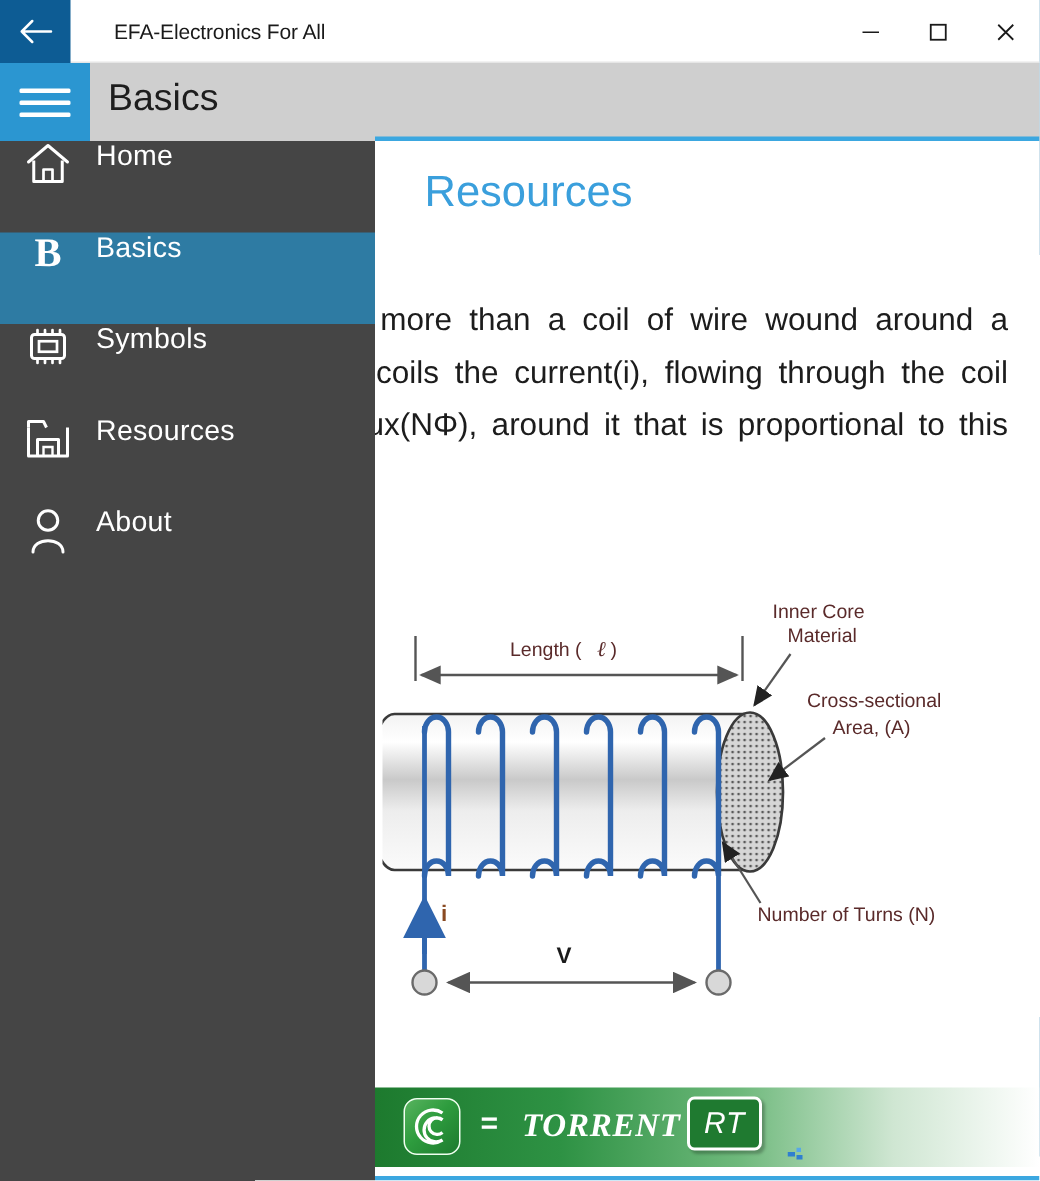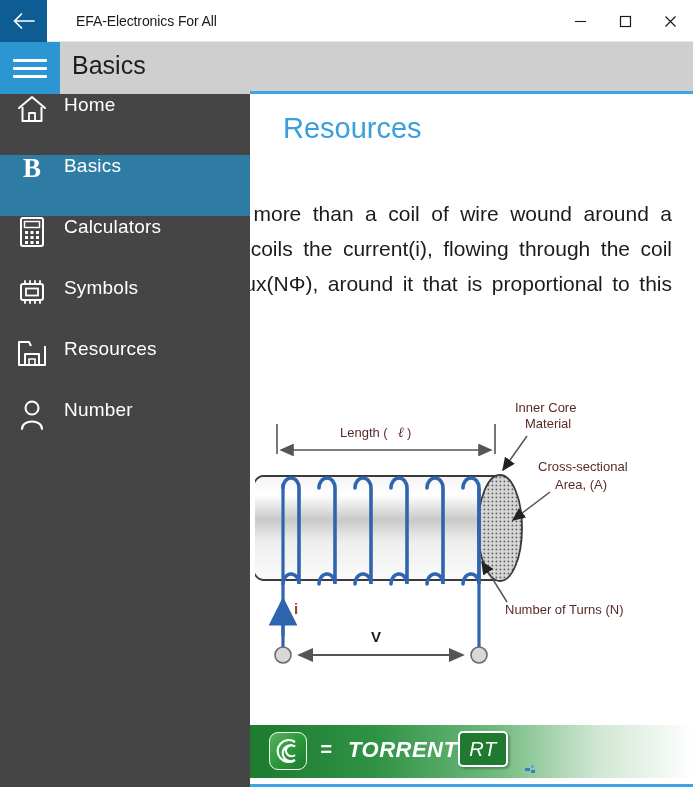--- a/index.html
+++ b/index.html
@@ -150,21 +150,21 @@
     display: flex; align-items: center; justify-content: center;
   }
   .ad-eq {
     position: absolute; left: 70px; top: 13px;
     font-size: 20px; color: #ffffff; font-weight: bold;
     font-style: italic;
   }
   .ad-word {
     position: absolute; left: 98px; top: 12px;
     font-size: 22px; color: #ffffff; font-weight: bold;
-    font-style: italic; letter-spacing: 0.5px;
+    font-style: italic; letter-spacing: 0.5px; font-family: Liberation Serif, serif;
   }
   .ad-badge {
     position: absolute; left: 208px; top: 6px;
     width: 50px; height: 36px;
     background: #1f7a30;
     border: 2px solid #ffffff;
     border-radius: 5px;
     box-shadow: 2px 2px 2px rgba(0,0,0,0.25);
     display: flex; align-items: center; justify-content: center;
   }
@@ -340,40 +340,20 @@
       <span class="nav-label">Home</span>
     </div>
 
     <div class="nav-item active">
       <span class="nav-icon">
         <span class="nav-letter">B</span>
       </span>
       <span class="nav-label">Basics</span>
     </div>
 
-    <div class="nav-item">
-      <span class="nav-icon">
-        <svg width="26" height="32" viewBox="0 0 26 32">
-          <rect x="2" y="2" width="22" height="28" rx="2" fill="none" stroke="#fff" stroke-width="2"></rect>
-          <rect x="5.5" y="5.5" width="15" height="6" fill="none" stroke="#fff" stroke-width="1.5"></rect>
-          <g fill="#fff">
-            <rect x="6" y="15" width="3" height="3"></rect>
-              <rect x="11.5" y="15" width="3" height="3"></rect>
-              <rect x="17" y="15" width="3" height="3"></rect>
-            <rect x="6" y="20" width="3" height="3"></rect>
-              <rect x="11.5" y="20" width="3" height="3"></rect>
-              <rect x="17" y="20" width="3" height="3"></rect>
-            <rect x="6" y="25" width="3" height="3"></rect>
-              <rect x="11.5" y="25" width="3" height="3"></rect>
-              <rect x="17" y="25" width="3" height="3"></rect>
-          </g>
-        </svg>
-      </span>
-      <span class="nav-label">Calculators</span>
-    </div>
 
     <div class="nav-item">
       <span class="nav-icon">
         <svg width="32" height="30" viewBox="0 0 32 30">
           <rect x="5" y="7" width="22" height="16" rx="2" fill="none" stroke="#fff" stroke-width="2"></rect>
           <rect x="10" y="11.5" width="12" height="7" fill="none" stroke="#fff" stroke-width="1.8"></rect>
           <g stroke="#fff" stroke-width="1.8" stroke-linecap="round">
             <path d="M9,7 L9,4"></path>
               <path d="M14,7 L14,4"></path>
               <path d="M19,7 L19,4"></path>
@@ -400,18 +380,18 @@
       <span class="nav-label">Resources</span>
     </div>
 
     <div class="nav-item">
       <span class="nav-icon">
         <svg width="28" height="32" viewBox="0 0 28 32">
           <circle cx="14" cy="9" r="6.5" fill="none" stroke="#fff" stroke-width="2"></circle>
           <path d="M4,30 C4,20 24,20 24,30" fill="none" stroke="#fff" stroke-width="2" stroke-linecap="round"></path>
         </svg>
       </span>
-      <span class="nav-label">Number</span>
+      <span class="nav-label">About</span>
     </div>
 
   </div>
 
 </div>
 
 </body></html>

